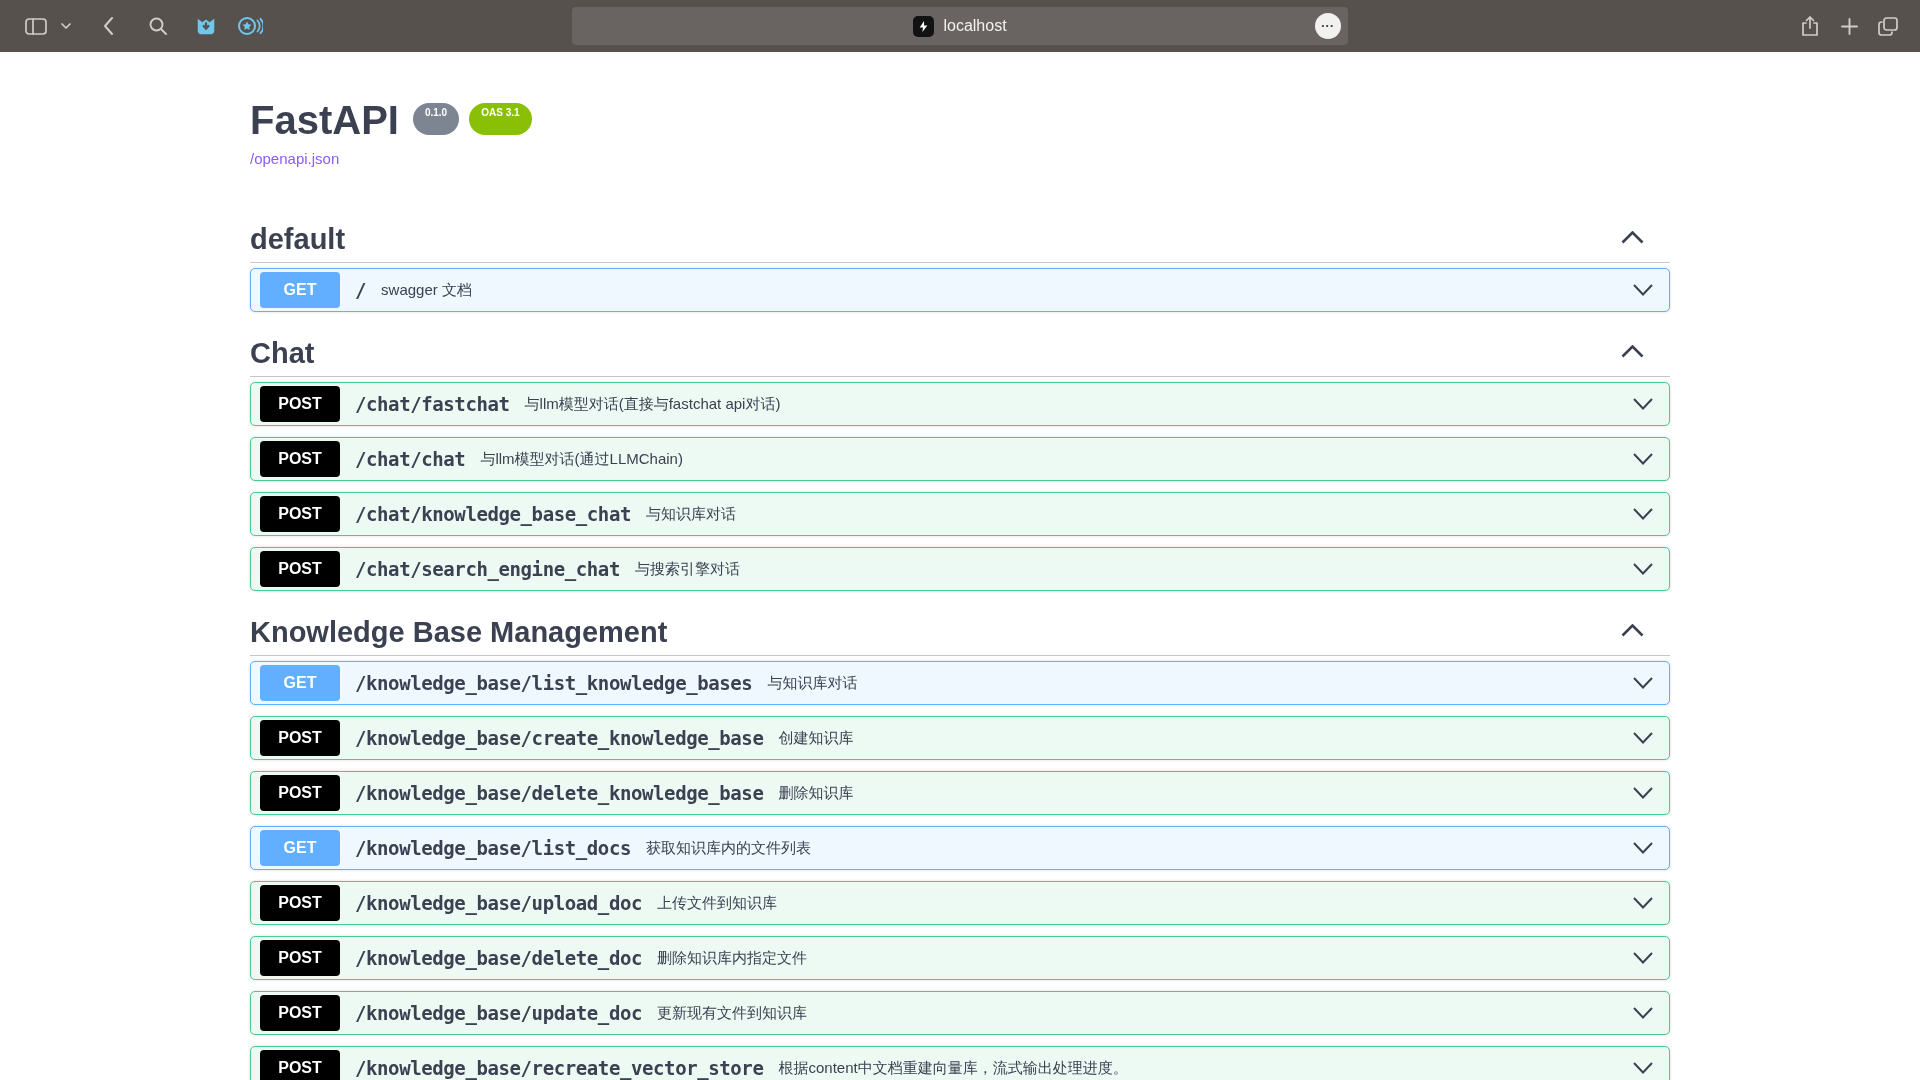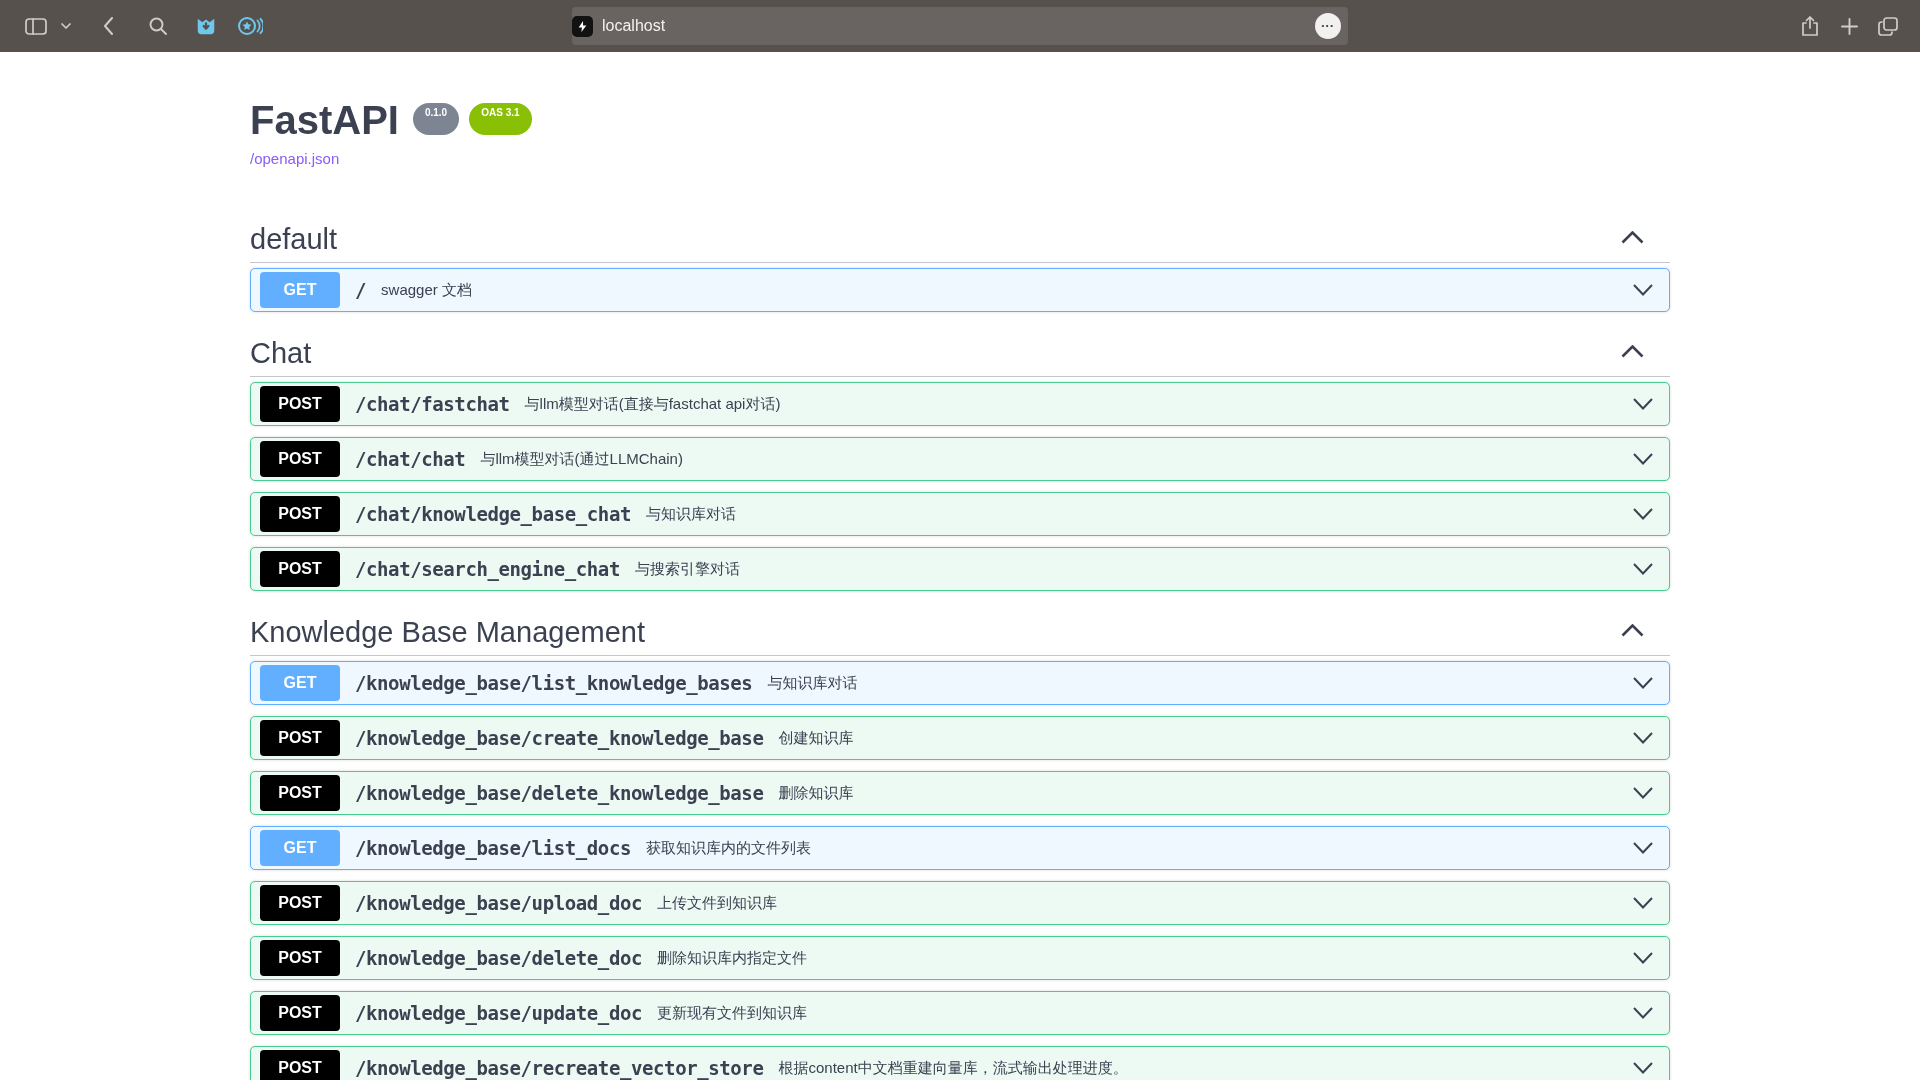--- a/index.html
+++ b/index.html
@@ -13,21 +13,21 @@
   .tool-btn { width: 36px; height: 36px; display: flex; align-items: center;
     justify-content: center; border-radius: 6px; cursor: default; }
   .tool-btn.narrow { width: 24px; }
   .tool-btn svg { display: block; }
   .stroke-ic { stroke: #cfccca; fill: none; stroke-width: 1.7; stroke-linecap: round;
     stroke-linejoin: round; }
   .blue-ic { fill: #6fc7ec; }
 
   .address-bar { position: absolute; left: 572px; top: 7px; width: 776px; height: 38px;
     background: #696461; border-radius: 4px; display: flex; align-items: center;
-    }
+    justify-content: center; }
   .address-center { display: flex; align-items: center; gap: 9px; }
   .favicon { width: 21px; height: 21px; background: #121212; border-radius: 5px;
     display: flex; align-items: center; justify-content: center; }
   .url-text { color: #f3f2f1; font-size: 16px; }
   .more-btn { position: absolute; right: 7px; top: 6px; width: 26px; height: 26px;
     border-radius: 50%; background: #f2f1ef; display: flex; align-items: center;
     justify-content: center; color: #3c3a38; font-size: 8px; letter-spacing: 1.5px;
     padding-bottom: 1px; }
   .chrome .right-icons { position: absolute; right: 14px; top: 8px; display: flex;
     gap: 3px; }
@@ -40,21 +40,21 @@
     padding: 4px 12px 17px; margin-top: 5px; }
   .pill.version { background: #7d8492; margin-left: 14px; }
   .pill.oas { background: #89bf04; margin-left: 10px; }
   .spec-link { display: inline-block; margin-top: 8px; font-size: 15px; line-height: 18px;
     color: #8b5cf6; text-decoration: none; }
 
   .tag-section { margin-top: 18px; }
   .tag-section.first { margin-top: 48px; }
   .tag-header { display: flex; align-items: center; justify-content: space-between;
     padding: 6px 0; border-bottom: 1px solid rgba(59,65,81,.3); cursor: pointer; }
-  .tag-header h3 { font-size: 29px; line-height: 34px; font-weight: 400; color: #3b4151; }
+  .tag-header h3 { font-size: 29px; line-height: 34px; font-weight: 700; color: #3b4151; }
   .tag-header .chev { margin-right: 26px; }
 
   .opblock { height: 44px; margin: 5px 0 11px; border-radius: 5px; display: flex;
     align-items: center; border: 1.5px solid; box-shadow: 0 0 3px rgba(0,0,0,.16);
     cursor: pointer; }
   .opblock.get  { background: #eff7ff; border-color: #61affe; }
   .opblock.post { background: #edfaf4; border-color: #49cc90; }
   .method-badge { min-width: 80px; height: 36px; margin-left: 9px; border-radius: 4px;
     display: flex; align-items: center; justify-content: center; color: #fff;
     font-weight: 700; font-size: 16px; font-family: "Liberation Sans", sans-serif; }

